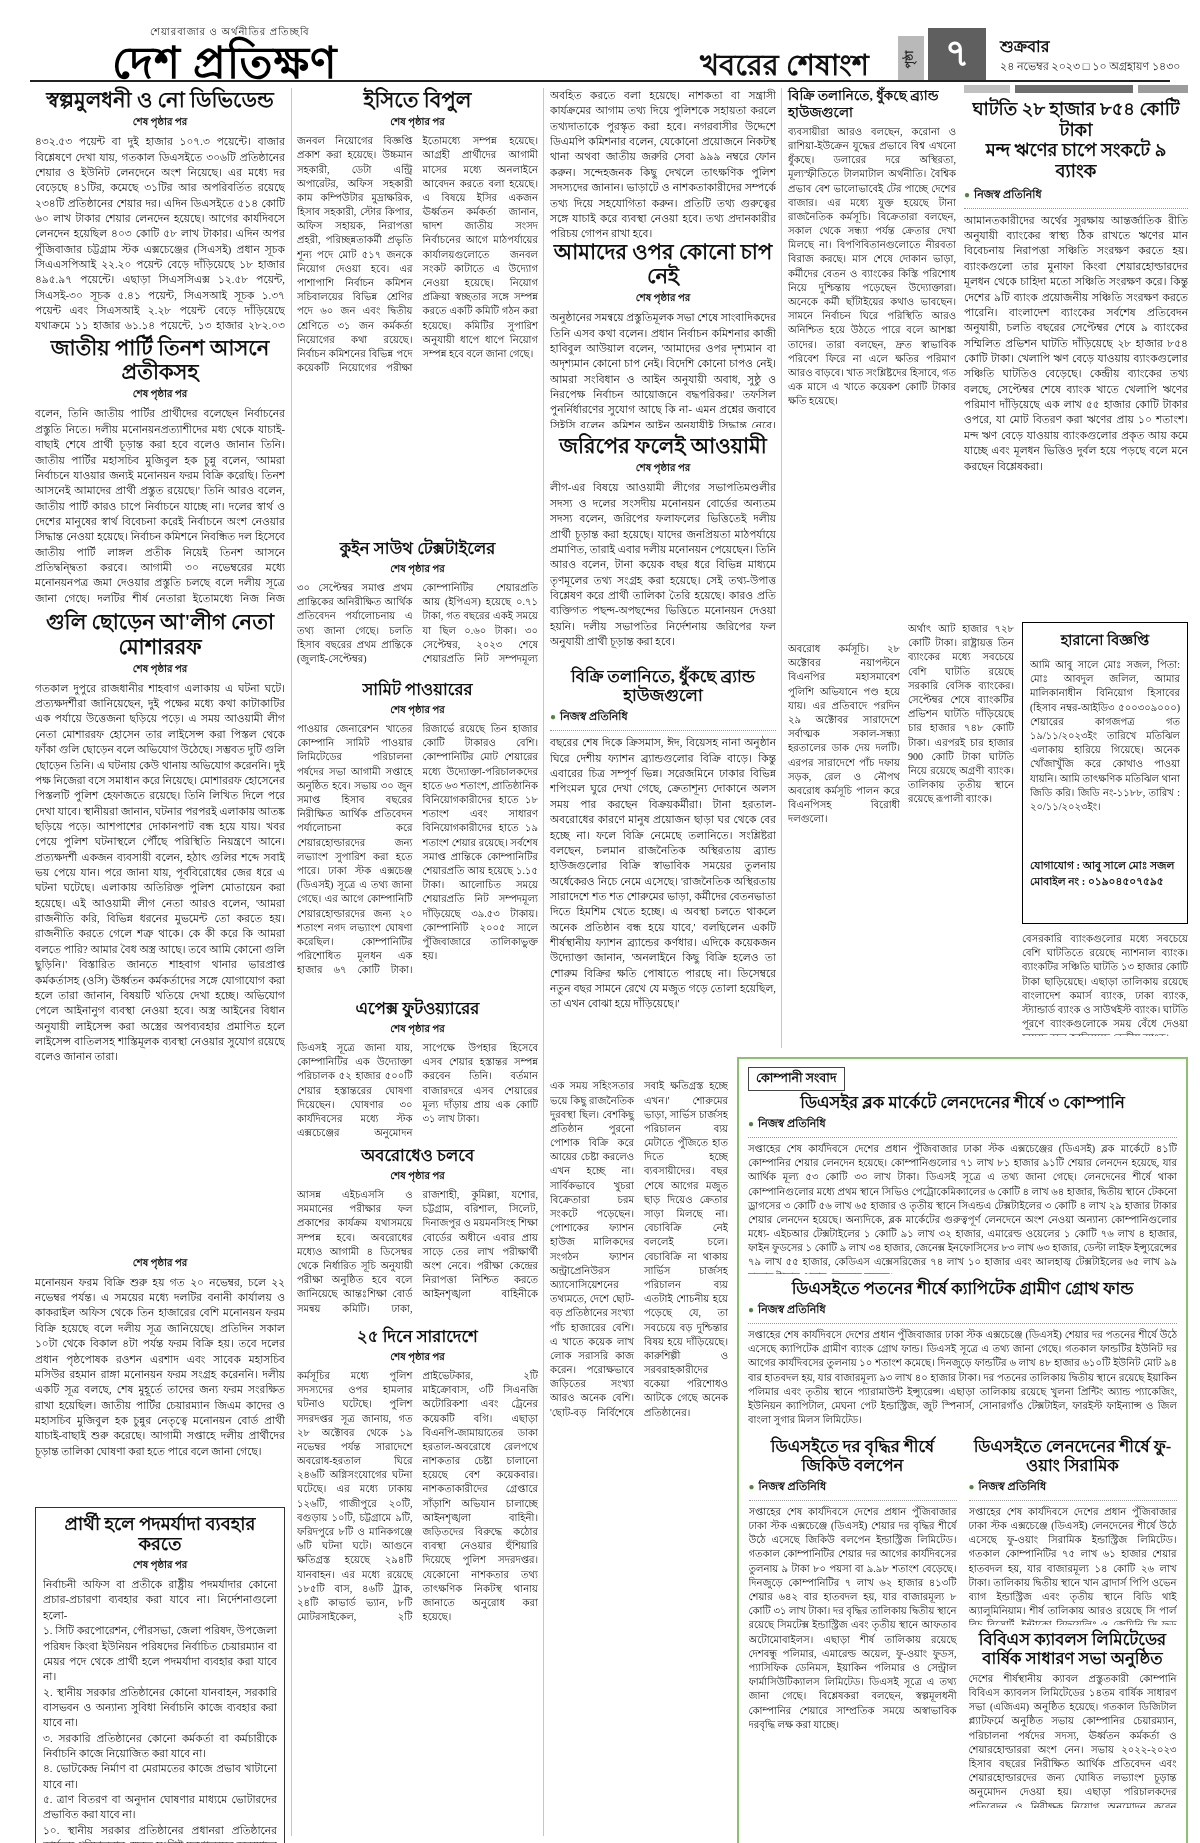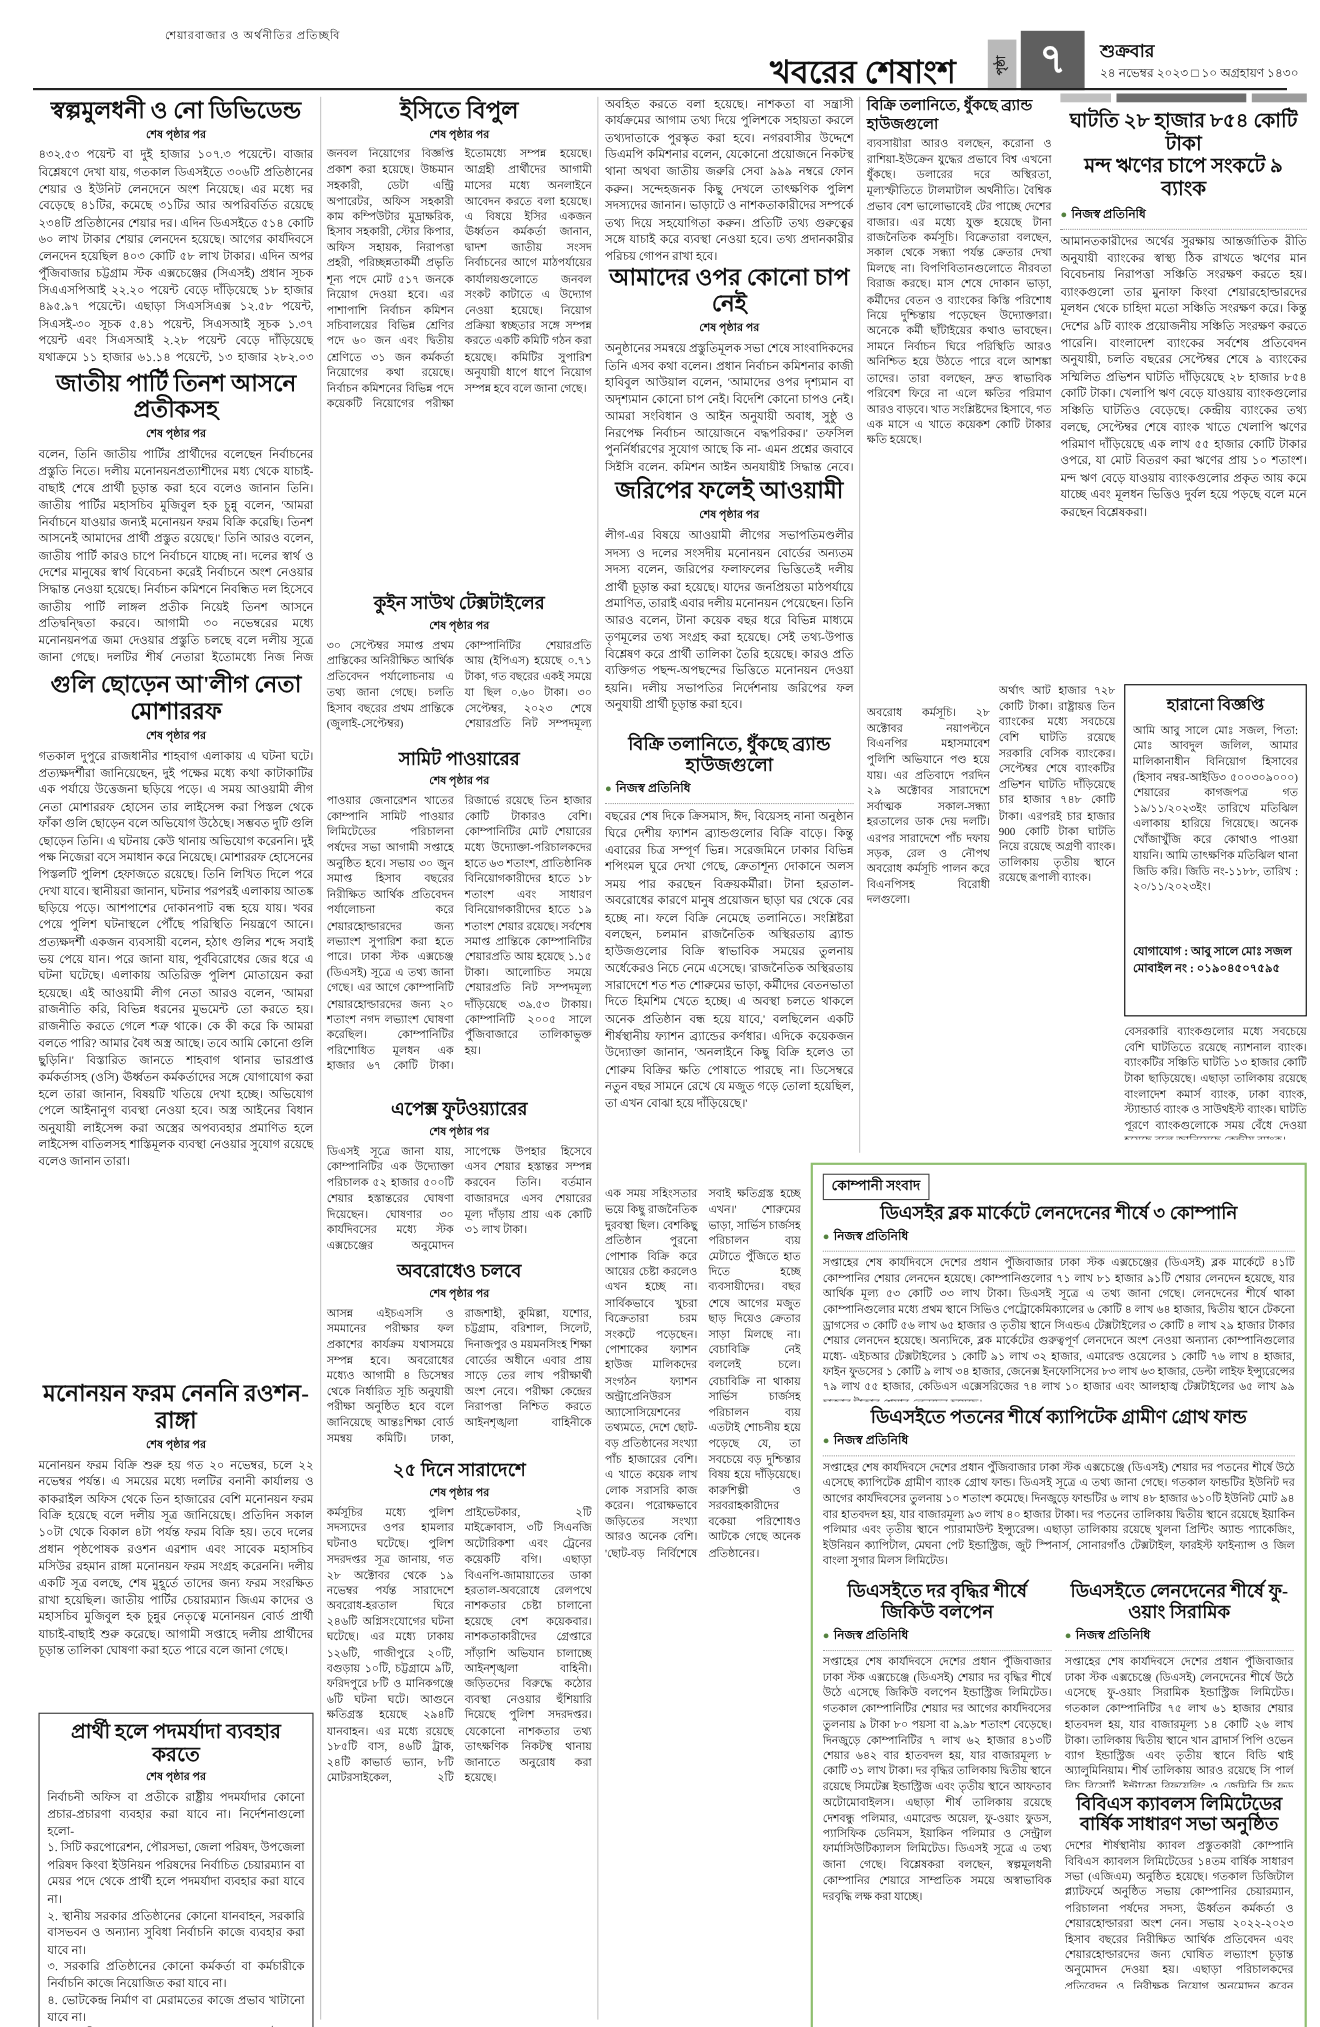--- a/index.html
+++ b/index.html
@@ -42,30 +42,31 @@
   
   .boxart{border:1.5px solid #333;padding:6px 7px;overflow:hidden;}
   
   .lostbox{border:1.6px solid #000;padding:6px 7px;overflow:hidden;}
   .lost-title{font-weight:bold;text-align:center;font-size:14.5px;margin-bottom:5px;}
   .lost-contact{font-size:10.6px;font-weight:bold;margin-top:8px;line-height:1.5;}
   
   .greenbox{position:absolute;left:737px;top:1057px;width:451px;height:900px;border:2px solid #8fbf6f;
             padding:8px 9px;box-sizing:border-box;overflow:hidden;}
   .cmp-label{display:inline-block;border:1px solid #444;padding:1px 7px;font-size:12.5px;font-weight:bold;margin-bottom:3px;}
-  .gb-row{display:flex;gap:12px;margin-top:4px;}
+  .gb-row{display:flex;gap:12px;margin-top:4px;justify-content:center;}
   .gb-col{width:208px;}
 </style>
 </head>
 <body>
 
 <div class="page">
 
   <div class="hdr">
     <div class="tagline">শেয়ারবাজার ও অর্থনীতির প্রতিচ্ছবি</div>
+    <div class="masthead">দেশ প্রতিক্ষণ</div>
     <div class="section-title">খবরের শেষাংশ</div>
     <div class="pgtab">
         <span>পৃষ্ঠা</span>
       </div>
     <div class="pgnum">৭</div>
     <div class="weekday">শুক্রবার</div>
     <div class="dateline">২৪ নভেম্বর ২০২৩ □ ১০ অগ্রহায়ণ ১৪৩০</div>
     <div class="hdr-rule"></div>
   </div>
 
@@ -83,21 +84,20 @@
       <div class="art-head h-xl">জাতীয় পার্টি তিনশ আসনে প্রতীকসহ</div>
       <div class="kicker">শেষ পৃষ্ঠার পর</div>
       <div class="body" style="height:198px;">বলেন, তিনি জাতীয় পার্টির প্রার্থীদের বলেছেন নির্বাচনের প্রস্তুতি নিতে। দলীয় মনোনয়নপ্রত্যাশীদের মধ্য থেকে যাচাই-বাছাই শেষে প্রার্থী চূড়ান্ত করা হবে বলেও জানান তিনি। জাতীয় পার্টির মহাসচিব মুজিবুল হক চুন্নু বলেন, 'আমরা নির্বাচনে যাওয়ার জন্যই মনোনয়ন ফরম বিক্রি করেছি। তিনশ আসনেই আমাদের প্রার্থী প্রস্তুত রয়েছে।' তিনি আরও বলেন, জাতীয় পার্টি কারও চাপে নির্বাচনে যাচ্ছে না। দলের স্বার্থ ও দেশের মানুষের স্বার্থ বিবেচনা করেই নির্বাচনে অংশ নেওয়ার সিদ্ধান্ত নেওয়া হয়েছে। নির্বাচন কমিশনে নিবন্ধিত দল হিসেবে জাতীয় পার্টি লাঙ্গল প্রতীক নিয়েই তিনশ আসনে প্রতিদ্বন্দ্বিতা করবে। আগামী ৩০ নভেম্বরের মধ্যে মনোনয়নপত্র জমা দেওয়ার প্রস্তুতি চলছে বলে দলীয় সূত্রে জানা গেছে। দলটির শীর্ষ নেতারা ইতোমধ্যে নিজ নিজ আসনে গণসংযোগ শুরু করেছেন। সিদ্ধান্ত অনুযায়ী দলীয় মনোনয়ন বোর্ড প্রার্থী তালিকা চূড়ান্ত করবে।</div>
     </div>
     <div class="art">
       <div class="art-head h-xl">গুলি ছোড়েন আ'লীগ নেতা মোশাররফ</div>
       <div class="kicker">শেষ পৃষ্ঠার পর</div>
       <div class="body" style="height:568px;">গতকাল দুপুরে রাজধানীর শাহবাগ এলাকায় এ ঘটনা ঘটে। প্রত্যক্ষদর্শীরা জানিয়েছেন, দুই পক্ষের মধ্যে কথা কাটাকাটির এক পর্যায়ে উত্তেজনা ছড়িয়ে পড়ে। এ সময় আওয়ামী লীগ নেতা মোশাররফ হোসেন তার লাইসেন্স করা পিস্তল থেকে ফাঁকা গুলি ছোড়েন বলে অভিযোগ উঠেছে। সম্ভবত দুটি গুলি ছোড়েন তিনি। এ ঘটনায় কেউ থানায় অভিযোগ করেননি। দুই পক্ষ নিজেরা বসে সমাধান করে নিয়েছে। মোশাররফ হোসেনের পিস্তলটি পুলিশ হেফাজতে রয়েছে। তিনি লিখিত দিলে পরে দেখা যাবে। স্থানীয়রা জানান, ঘটনার পরপরই এলাকায় আতঙ্ক ছড়িয়ে পড়ে। আশপাশের দোকানপাট বন্ধ হয়ে যায়। খবর পেয়ে পুলিশ ঘটনাস্থলে পৌঁছে পরিস্থিতি নিয়ন্ত্রণে আনে। প্রত্যক্ষদর্শী একজন ব্যবসায়ী বলেন, হঠাৎ গুলির শব্দে সবাই ভয় পেয়ে যান। পরে জানা যায়, পূর্ববিরোধের জের ধরে এ ঘটনা ঘটেছে। এলাকায় অতিরিক্ত পুলিশ মোতায়েন করা হয়েছে। এই আওয়ামী লীগ নেতা আরও বলেন, 'আমরা রাজনীতি করি, বিভিন্ন ধরনের মুভমেন্ট তো করতে হয়। রাজনীতি করতে গেলে শত্রু থাকে। কে কী করে কি আমরা বলতে পারি? আমার বৈধ অস্ত্র আছে। তবে আমি কোনো গুলি ছুড়িনি।' বিস্তারিত জানতে শাহবাগ থানার ভারপ্রাপ্ত কর্মকর্তাসহ (ওসি) ঊর্ধ্বতন কর্মকর্তাদের সঙ্গে যোগাযোগ করা হলে তারা জানান, বিষয়টি খতিয়ে দেখা হচ্ছে। অভিযোগ পেলে আইনানুগ ব্যবস্থা নেওয়া হবে। অস্ত্র আইনের বিধান অনুযায়ী লাইসেন্স করা অস্ত্রের অপব্যবহার প্রমাণিত হলে লাইসেন্স বাতিলসহ শাস্তিমূলক ব্যবস্থা নেওয়ার সুযোগ রয়েছে বলেও জানান তারা।</div>
     </div>
     <div class="art">
-      <div class="art-head h-xl">মনোনয়ন ফরম নেননি রওশন-রাঙ্গা</div>
       <div class="kicker">শেষ পৃষ্ঠার পর</div>
       <div class="body" style="height:226px;">মনোনয়ন ফরম বিক্রি শুরু হয় গত ২০ নভেম্বর, চলে ২২ নভেম্বর পর্যন্ত। এ সময়ের মধ্যে দলটির বনানী কার্যালয় ও কাকরাইল অফিস থেকে তিন হাজারের বেশি মনোনয়ন ফরম বিক্রি হয়েছে বলে দলীয় সূত্র জানিয়েছে। প্রতিদিন সকাল ১০টা থেকে বিকাল ৪টা পর্যন্ত ফরম বিক্রি হয়। তবে দলের প্রধান পৃষ্ঠপোষক রওশন এরশাদ এবং সাবেক মহাসচিব মসিউর রহমান রাঙ্গা মনোনয়ন ফরম সংগ্রহ করেননি। দলীয় একটি সূত্র বলছে, শেষ মুহূর্তে তাদের জন্য ফরম সংরক্ষিত রাখা হয়েছিল। জাতীয় পার্টির চেয়ারম্যান জিএম কাদের ও মহাসচিব মুজিবুল হক চুন্নুর নেতৃত্বে মনোনয়ন বোর্ড প্রার্থী যাচাই-বাছাই শুরু করেছে। আগামী সপ্তাহে দলীয় প্রার্থীদের চূড়ান্ত তালিকা ঘোষণা করা হতে পারে বলে জানা গেছে।</div>
     </div>
     <div class="art boxart" style="height:340px;">
       <div class="art-head h-lg">প্রার্থী হলে পদমর্যাদা ব্যবহার করতে</div>
       <div class="kicker">শেষ পৃষ্ঠার পর</div>
       <div class="body prelines" style="height:288px;">নির্বাচনী অফিস বা প্রতীকে রাষ্ট্রীয় পদমর্যাদার কোনো প্রচার-প্রচারণা ব্যবহার করা যাবে না। নির্দেশনাগুলো হলো-
 ১. সিটি করপোরেশন, পৌরসভা, জেলা পরিষদ, উপজেলা পরিষদ কিংবা ইউনিয়ন পরিষদের নির্বাচিত চেয়ারম্যান বা মেয়র পদে থেকে প্রার্থী হলে পদমর্যাদা ব্যবহার করা যাবে না।
 ২. স্থানীয় সরকার প্রতিষ্ঠানের কোনো যানবাহন, সরকারি বাসভবন ও অন্যান্য সুবিধা নির্বাচনি কাজে ব্যবহার করা যাবে না।
 ৩. সরকারি প্রতিষ্ঠানের কোনো কর্মকর্তা বা কর্মচারীকে নির্বাচনি কাজে নিয়োজিত করা যাবে না।

